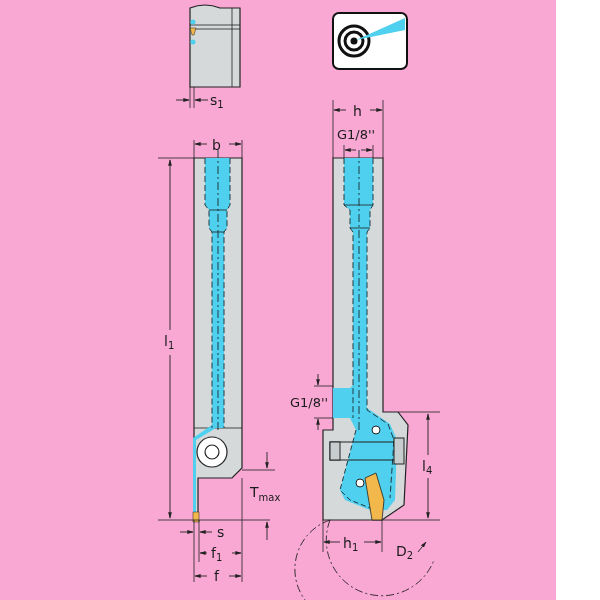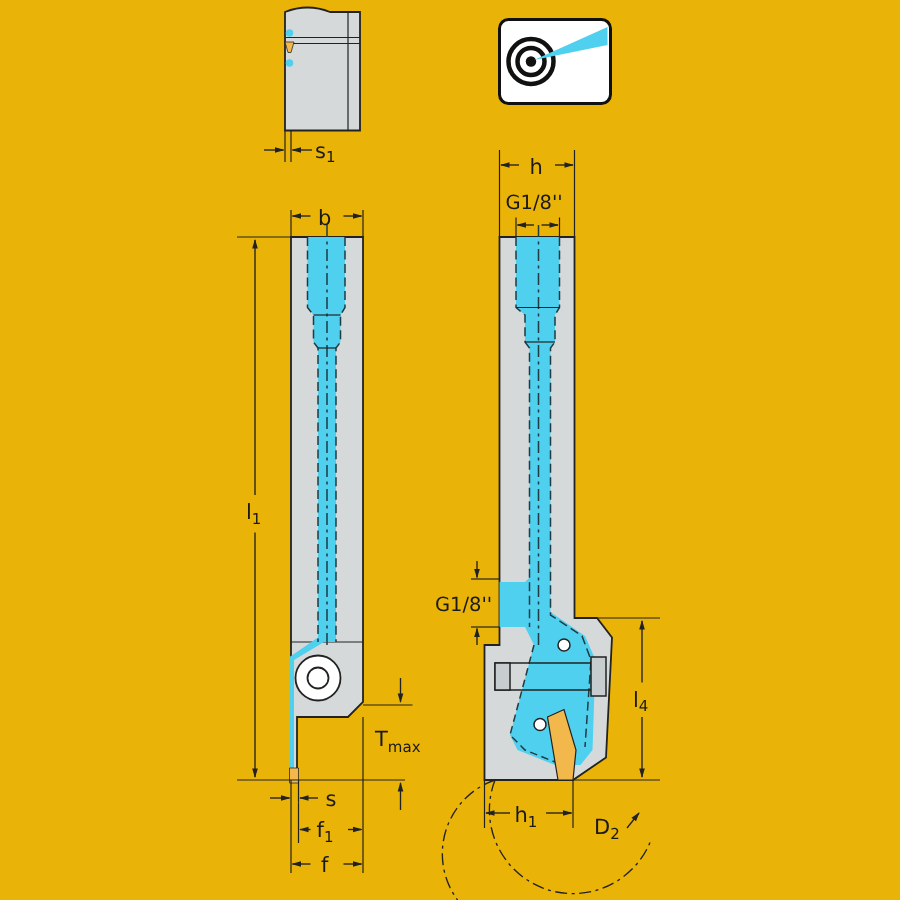--- a/index.html
+++ b/index.html
@@ -1,16 +1,16 @@
 <!DOCTYPE html>
 <html><head>
 <meta charset="utf-8">
 <style>
   html, body { margin:0; padding:0; background:#ffffff; }
-  #stage { position:relative; width:600px; height:600px; overflow:hidden; background:#eab308; }
+  #stage { position:relative; width:556px; height:600px; overflow:hidden; background:#f9a8d4; }
   svg { position:absolute; left:0; top:0; }
   .lbl { font-family:"DejaVu Sans", sans-serif; fill:#1a1a1a; }
   .body { fill:#d5d9da; stroke:#222; stroke-width:1.2; }
   .cool { fill:#4fd0ee; }
   .dash { fill:none; stroke:#1f3b44; stroke-width:1; stroke-dasharray:6 3; }
   .dashdot { fill:none; stroke:#1f3b44; stroke-width:1; stroke-dasharray:8 3 2 3; }
   .dim { stroke:#222; stroke-width:0.9; fill:none; }
   .thin { stroke:#222; stroke-width:0.8; fill:none; }
 </style>
 </head>

